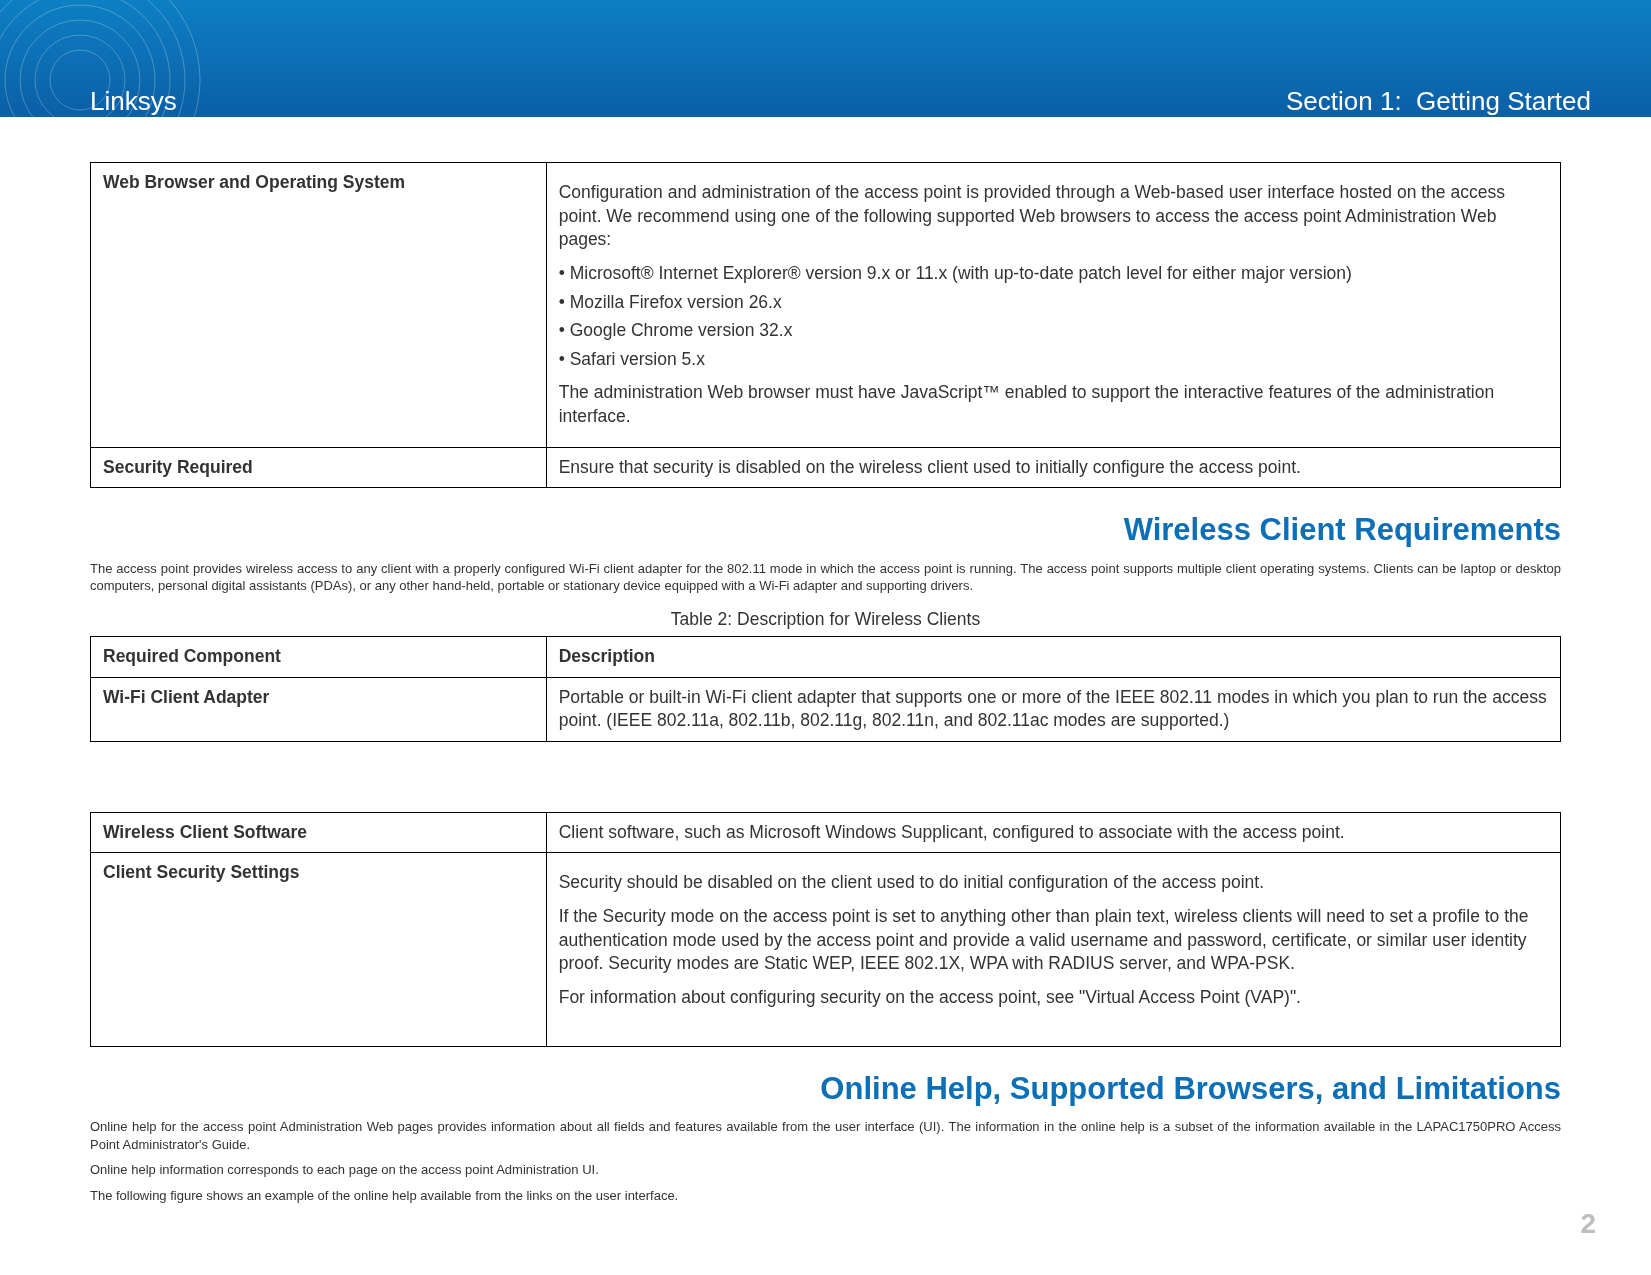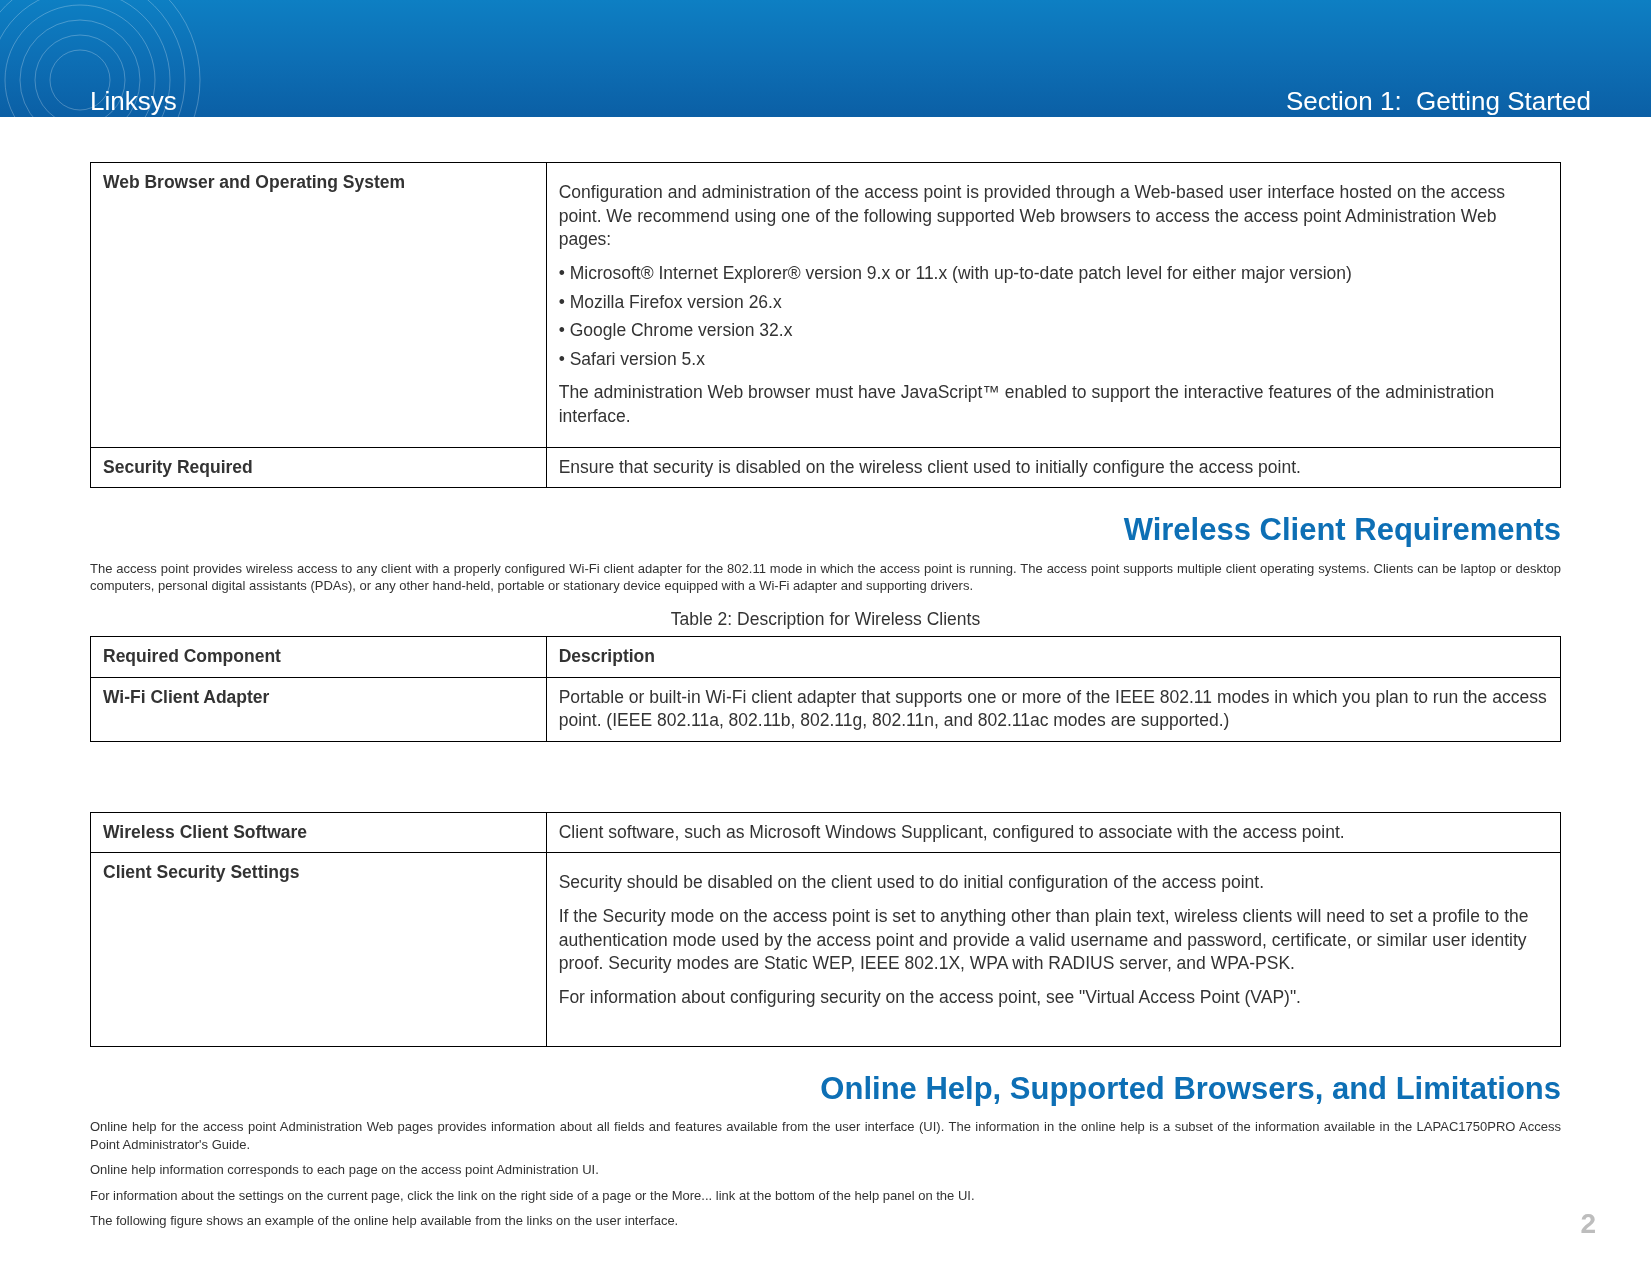--- a/index.html
+++ b/index.html
@@ -168,20 +168,19 @@
           <div class="para-block">For information about configuring security on the access point, see "Virtual Access Point (VAP)".</div>
           <div style="height:18px"></div>
         </td>
       </tr>
     </tbody>
       </table>
 
     <h2 class="section">Online Help, Supported Browsers, and Limitations</h2>
     <p class="body">Online help for the access point Administration Web pages provides information about all fields and features available from the user interface (UI). The information in the online help is a subset of the information available in the LAPAC1750PRO Access Point Administrator's Guide.</p>
     <p class="body">Online help information corresponds to each page on the access point Administration UI.</p>
-    <p class="body">For information about the settings on the current page, click the   link on the right side of a page or the More... link at the bottom of the help panel on the UI.</p>
     <p class="body">The following figure shows an example of the online help available from the links on the user interface.</p>
 
   </div>
 
 </div>
 
 <div class="pagenum">2</div>
 
 </body></html>

